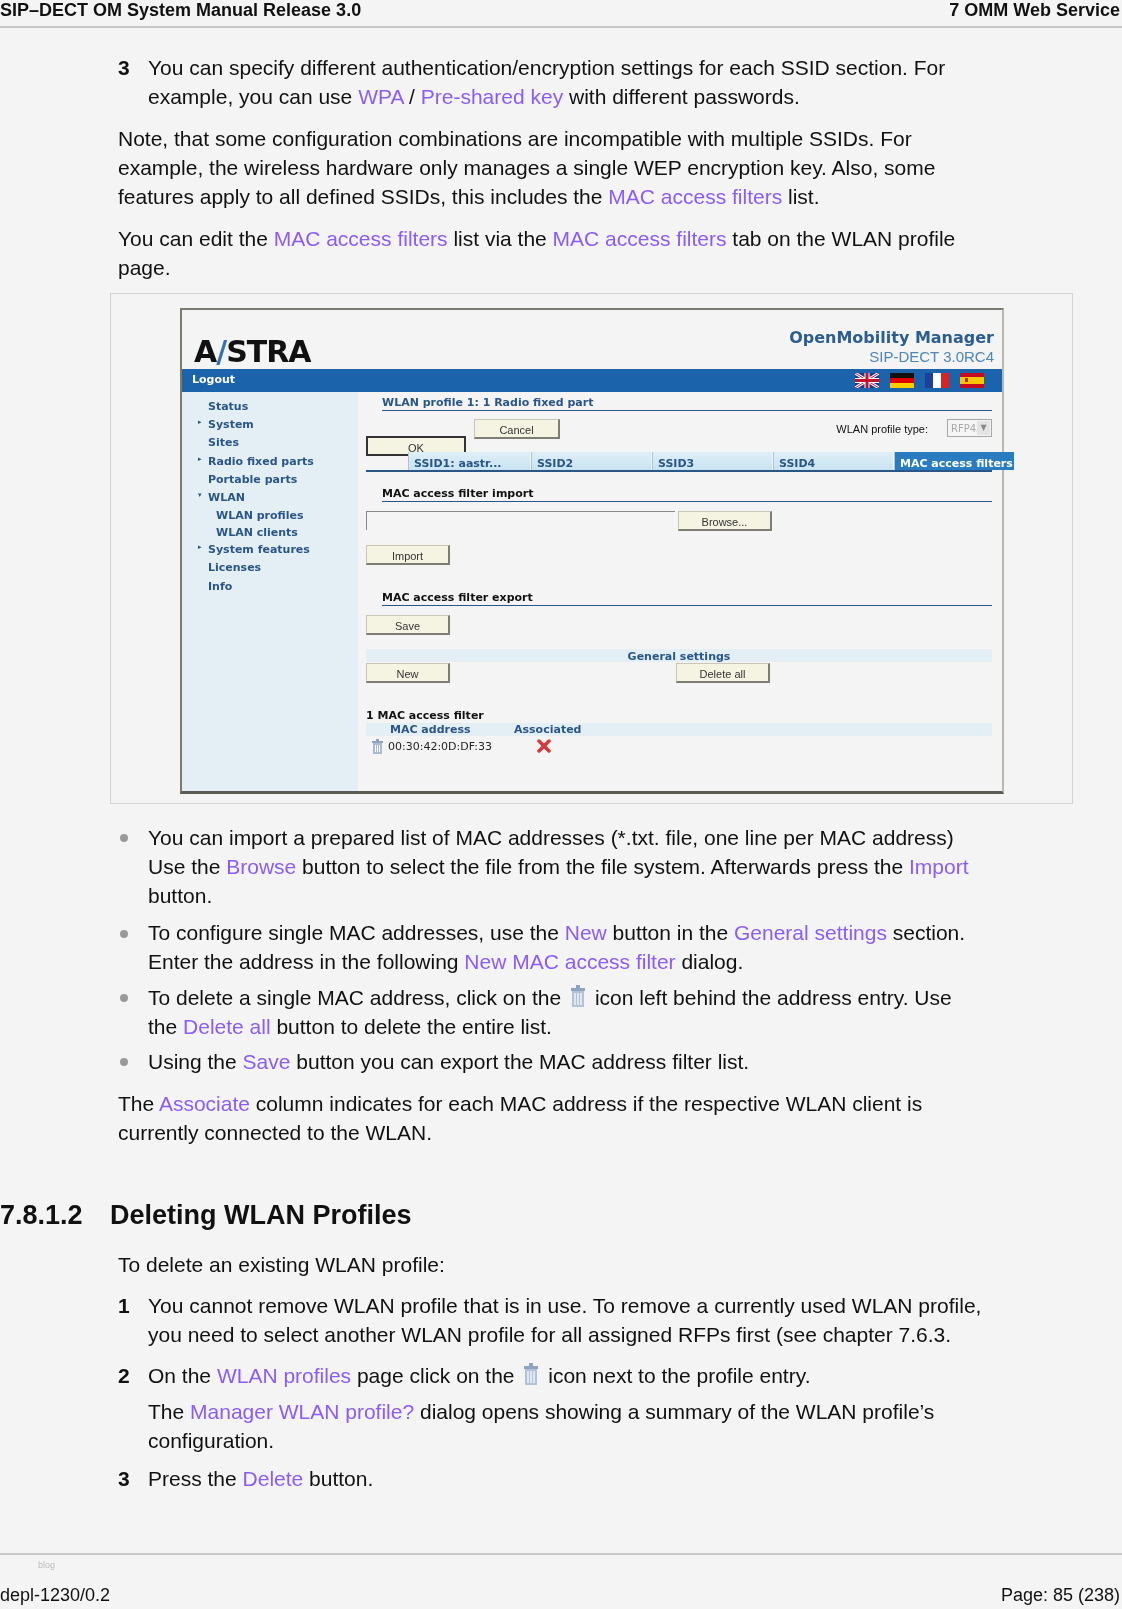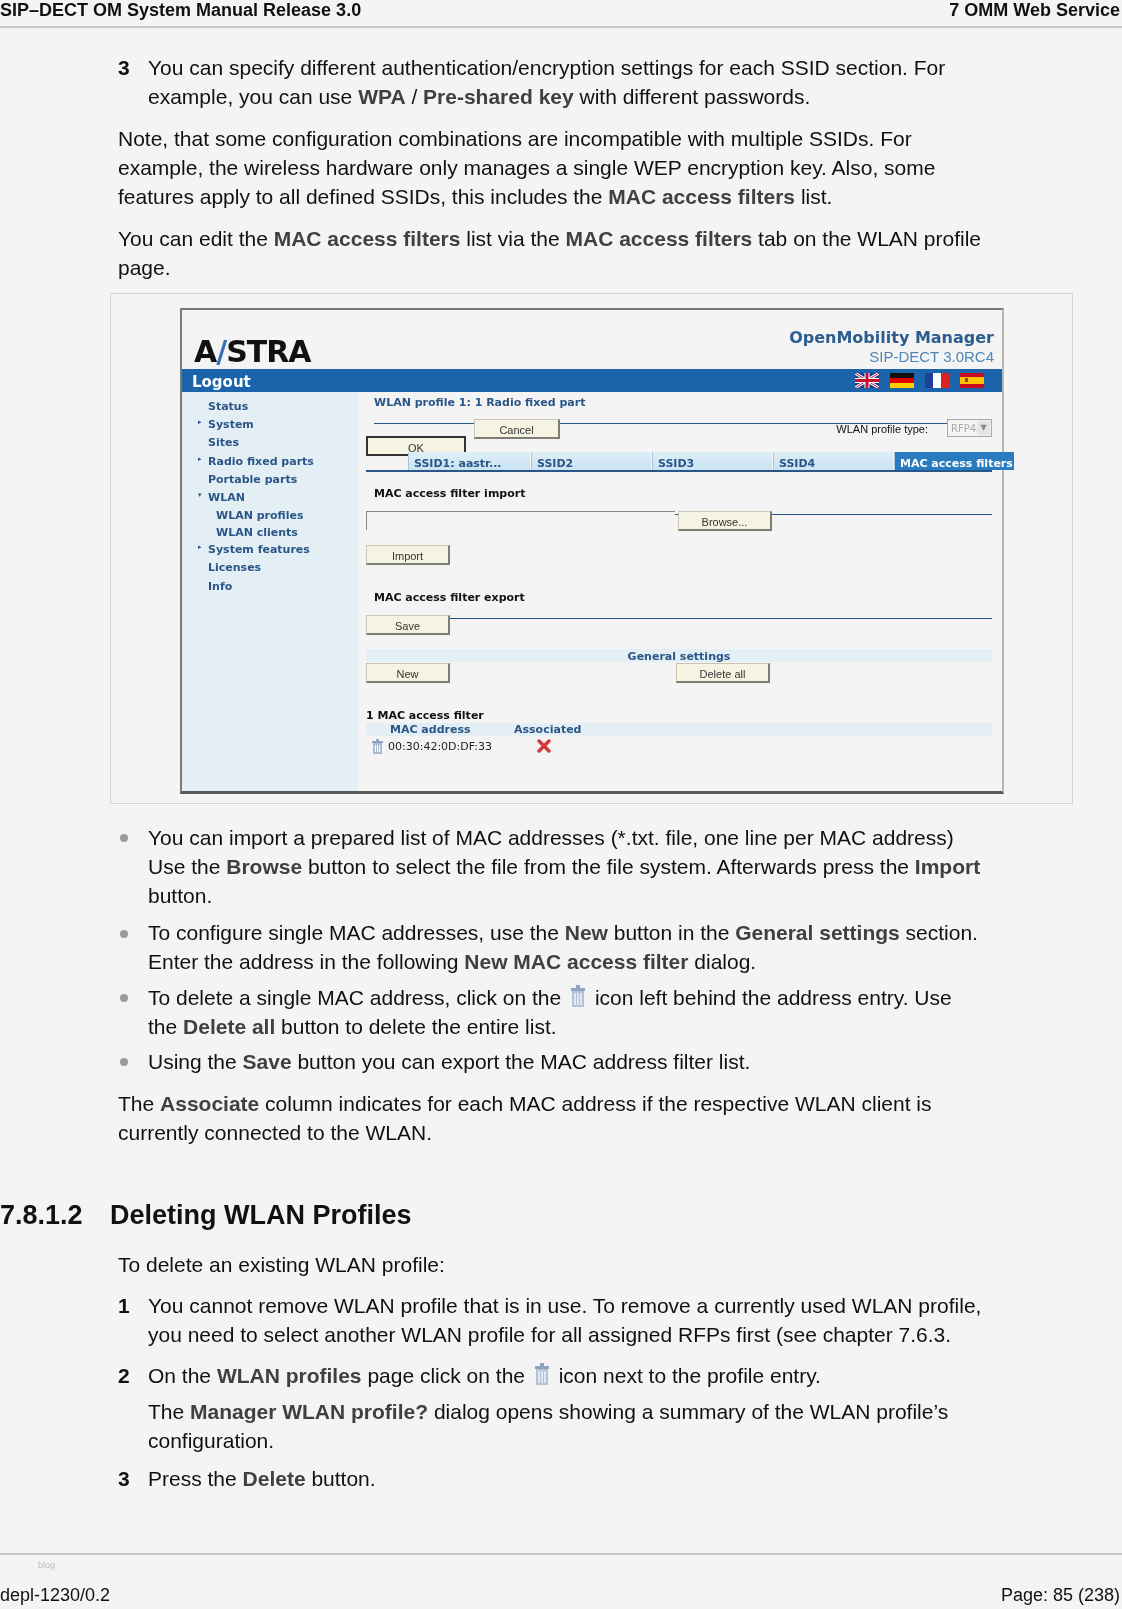--- a/index.html
+++ b/index.html
@@ -7,41 +7,41 @@
     width: 1122px; height: 1609px; position: relative; overflow: hidden;
     background: #f4f4f4;
     font-family: "Liberation Sans", sans-serif; color: #111;
   }
   .hdr { position: absolute; top: 0; left: 0; right: 0; height: 26px; border-bottom: 2px solid #c8c8c8; }
   .hdr-left { position: absolute; left: 0; top: 0; font-weight: bold; font-size: 18px; }
   .hdr-right { position: absolute; right: 2px; top: 0; font-weight: bold; font-size: 18px; }
   .p { position: absolute; left: 118px; width: 950px; font-size: 21px; line-height: 29px; }
   .num { position: absolute; left: 118px; font-weight: bold; font-size: 21px; }
   .ind { position: absolute; left: 148px; width: 920px; font-size: 21px; line-height: 29px; }
-  .b { color: #404040; font-weight: bold; }
+  .b { color: #8b5cf6; font-weight: normal; }
   .bullet { position: absolute; left: 120px; width: 8px; height: 8px; border-radius: 50%; background: #9a9a9a; }
   .h2num { position: absolute; left: 0; top: 1200px; font-weight: bold; font-size: 27px; }
   .h2 { position: absolute; left: 110px; top: 1200px; font-weight: bold; font-size: 27px; }
   .trash-inline { display: inline-block; width: 16px; height: 22px; vertical-align: -2px; margin: 0 3px; }
 
   
   .shot-frame { position: absolute; left: 110px; top: 293px; width: 961px; height: 509px; border: 1px solid #d2d2d2; background: #f4f4f4; }
   .shot { position: absolute; left: 180px; top: 308px; width: 820px; height: 481px; border: 2px solid #7b7b72; border-right-color: #b8b8b0; border-bottom: 3px solid #5b5b55; background: #f4f4f4; font-family: "DejaVu Sans", sans-serif; }
   .logo { position: absolute; left: 12px; top: 24px; font-size: 30px; font-weight: bold; letter-spacing: -1px; color: #111; font-family: "DejaVu Sans", sans-serif; }
   .logo .a2 { color: #3670b4; }
   .omm1 { position: absolute; right: 8px; top: 18px; font-size: 16px; font-weight: bold; color: #2c5d8f; }
   .omm2 { position: absolute; right: 8px; top: 38px; font-size: 15px; color: #4d86b8; font-family: "Liberation Sans Narrow", "Liberation Sans", sans-serif; }
   .bluebar { position: absolute; left: 0; right: 0; top: 59px; height: 23px; background: #1b63aa; }
-  .logout { position: absolute; left: 10px; top: 4px; color: #fff; font-size: 15px; font-weight: bold; }
+  .logout { position: absolute; left: 10px; top: 4px; color: #fff; font-size: 11px; font-weight: bold; }
   .flag { position: absolute; top: 4px; width: 24px; height: 15px; }
   .side { position: absolute; left: 0; top: 82px; width: 176px; bottom: 0; background: #e4eef5; }
   .nav { position: absolute; font-size: 11px; font-weight: bold; color: #2a5687; }
   .tri { position: absolute; font-size: 7px; color: #2a5687; }
   .main { position: absolute; left: 184px; top: 82px; right: 10px; bottom: 0; }
-  .sec { position: absolute; left: 8px; right: 0; font-size: 11px; font-weight: bold; border-bottom: 1px solid #2a5687; padding-bottom: 14px; }
+  .sec { position: absolute; left: 16px; right: 0; font-size: 11px; font-weight: bold; border-bottom: 1px solid #2a5687; padding-bottom: 1px; }
   .sec.blue { color: #2a5687; }
   .btn { position: absolute; height: 20px; background: #f5f3e2; border: 1px solid #c9c7b4; border-right: 2px solid #7d7d74; border-bottom: 2px solid #7d7d74; font-size: 11px; text-align: center; line-height: 20px; color: #333; box-sizing: border-box; font-family: "Liberation Sans", sans-serif; }
   .btn.ok { border: 2px solid #333; }
   .tab { position: absolute; top: 60px; height: 18px; background: linear-gradient(#dfeff8, #c9e3f2); border-left: 1px solid #a8c6da; font-size: 11px; font-weight: bold; color: #2a5687; padding-left: 5px; line-height: 24px; overflow: hidden; box-sizing: border-box; margin-left: 42px; }
   .tab.active { background: #2a7cc0; color: #fff; }
   .tabline { position: absolute; top: 78px; left: 0; right: 0; height: 2px; background: #2a5687; }
   .select { position: absolute; top: 27px; right: 0; width: 45px; height: 18px; border: 1px solid #a8a8a8; background: #f4f4f4; font-size: 10px; color: #aaa; line-height: 18px; padding-left: 3px; box-sizing: border-box; }
   .select .arr { position: absolute; right: 1px; top: 1px; width: 13px; height: 14px; background: #e4e4e4; color: #888; font-size: 8px; text-align: center; line-height: 14px; }
   .fileinput { position: absolute; top: 119px; left: 0; width: 308px; height: 18px; border-top: 1px solid #888; border-left: 1px solid #888; background: #f4f4f4; }
   .gs-band { position: absolute; left: 0; right: 0; top: 257px; height: 13px; background: #e4eef5; font-size: 11px; font-weight: bold; color: #2a5687; text-align: center; line-height: 16px; }

